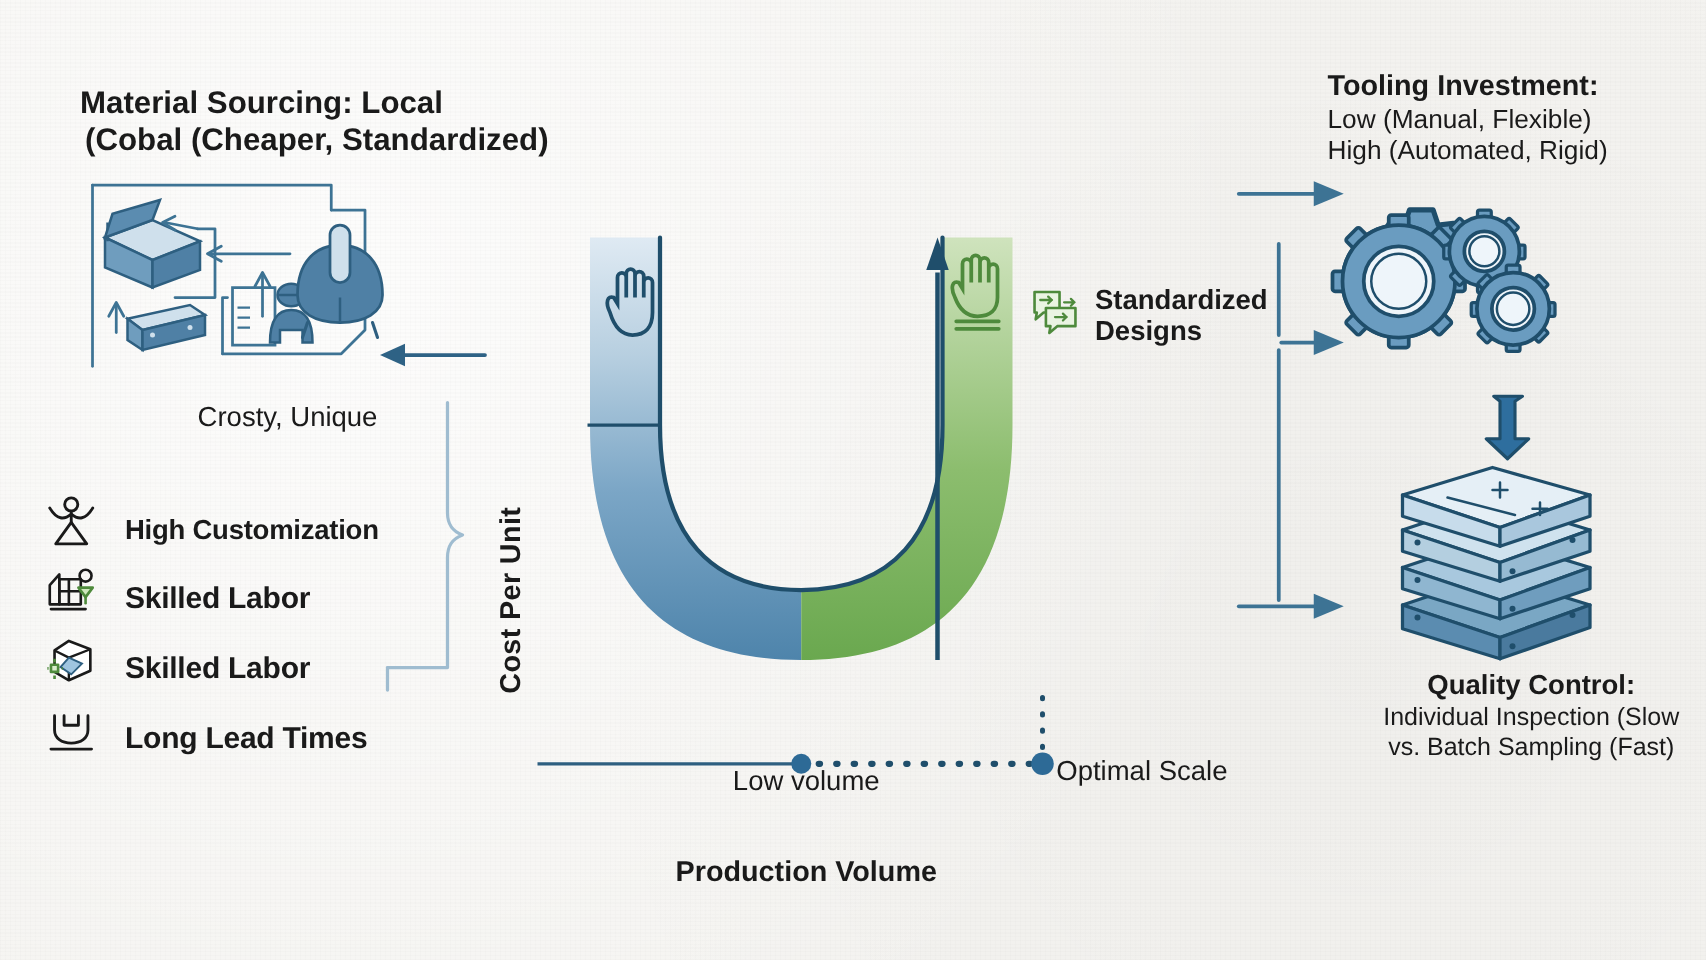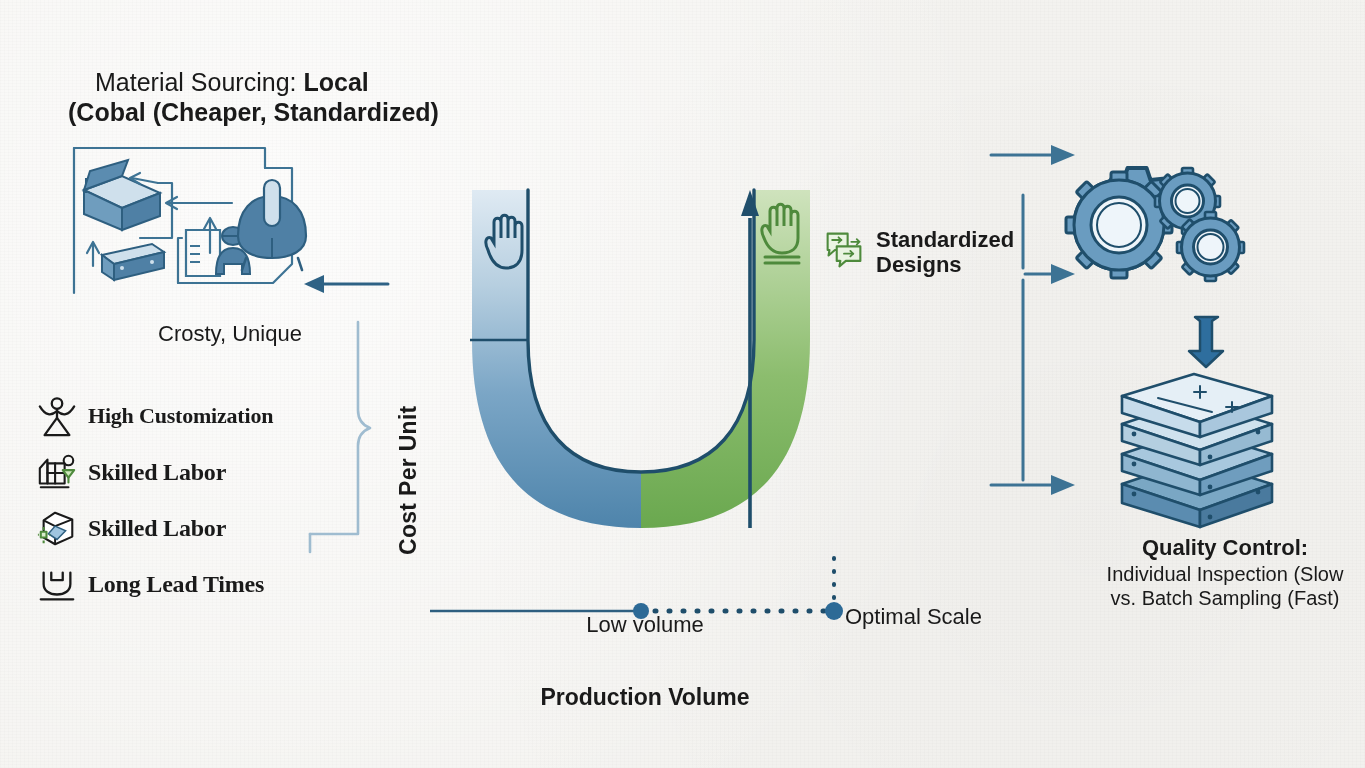--- a/index.html
+++ b/index.html
@@ -25,21 +25,21 @@
 
   
   .hdr{font-weight:bold;}
   .ttl-ms{
     left:64px;top:68px;width:360px;
     font-size:25px;line-height:1.18;
     text-align:left;
   }
   .ttl-ms .l1{white-space:nowrap;}
   .ttl-ms .l2{white-space:nowrap;margin-left:4px;}
-  .b{font-weight:normal;margin-left:31px;}
+  .b{font-weight:bold;}
   .n{font-weight:bold;}
 
   .ttl-tool{
     left:1062px;top:55px;width:300px;
     font-size:23px;line-height:1.2;text-align:left;
   }
   .ttl-tool .sub{font-size:21px;}
 
   .ttl-qc{
     left:1060px;top:535px;width:330px;
@@ -47,23 +47,22 @@
   }
   .ttl-qc .sub{font-size:20px;white-space:nowrap;}
 
   .mid-text{
     left:115px;top:308px;width:230px;
     font-size:22px;line-height:1.26;text-align:center;margin-top:12px;
   }
 
   .list{left:36px;top:395px;width:300px;}
   .list-row{
-    display:flex;align-items:center;gap:10px;
+    display:flex;align-items:flex-end;gap:22px;
     margin-bottom:14px;
-    font-family:Liberation Serif, serif;
   }
   .list-row .lbl{font-size:24px;font-weight:bold;letter-spacing:-0.2px;}
   .row-hc .lbl{font-size:22px;}
   .ico{width:42px;height:42px;flex:0 0 42px;display:block;}
 
   .ylabel{
     left:378px;top:330px;
     width:200px;height:40px;
     transform:rotate(-90deg);
     transform-origin:left top;
@@ -360,20 +359,25 @@
         <path d="M38 140 V340"></path>
         <path d="M40 134 H72"></path>
         <path d="M6 345 H72"></path>
       </g>
       <path d="M90 15 L66 5 L66 25 Z" fill="#3d7394"></path>
       <path d="M90 134 L66 124 L66 144 Z" fill="#3d7394"></path>
       <path d="M90 345 L66 335 L66 355 Z" fill="#3d7394"></path>
     </svg>
   </div>
 
+  <div class="abs ttl-tool">
+    <div class="hdr">Tooling Investment:</div>
+    <div class="sub">Low (Manual, Flexible)</div>
+    <div class="sub">High (Automated, Rigid)</div>
+  </div>
 
   <div class="abs" style="left:1062px;top:168px;">
     <svg width="200" height="130" viewBox="0 0 200 130">
       <g fill="#6a9cc0" stroke="#1f4e6b" stroke-width="3" stroke-linejoin="round">
         <path d="M62 8 l9 1 3-9 14 0 3 9 9-1 7 12-6 7 6 7-7 12-9-1-3 9-14 0-3-9-9 1-7-12 6-7-6-7z" transform="translate(-10,8) scale(1.35) translate(-18,-6)"></path>
       </g>
       <g>
         <circle cx="57" cy="57" r="45" fill="#6a9cc0" stroke="#1f4e6b" stroke-width="3"></circle>
         <g fill="#6a9cc0" stroke="#1f4e6b" stroke-width="3">
           <rect x="49" y="4" width="16" height="14" rx="2"></rect>

